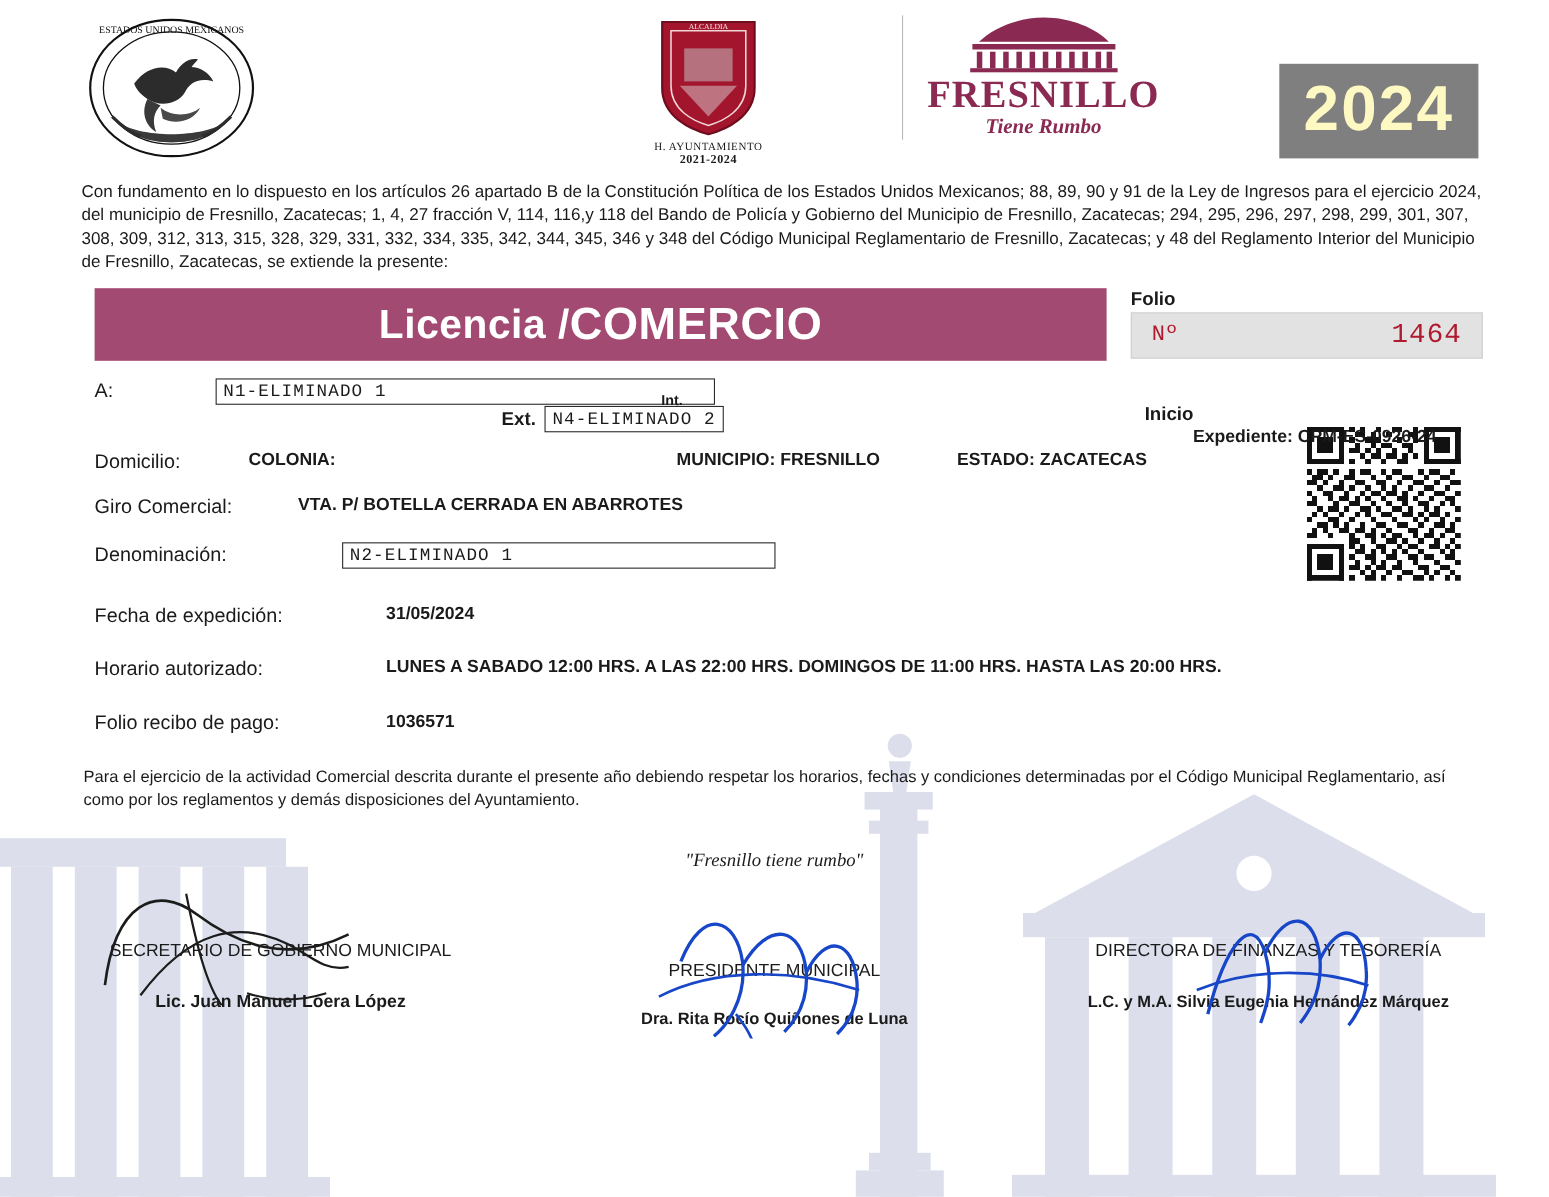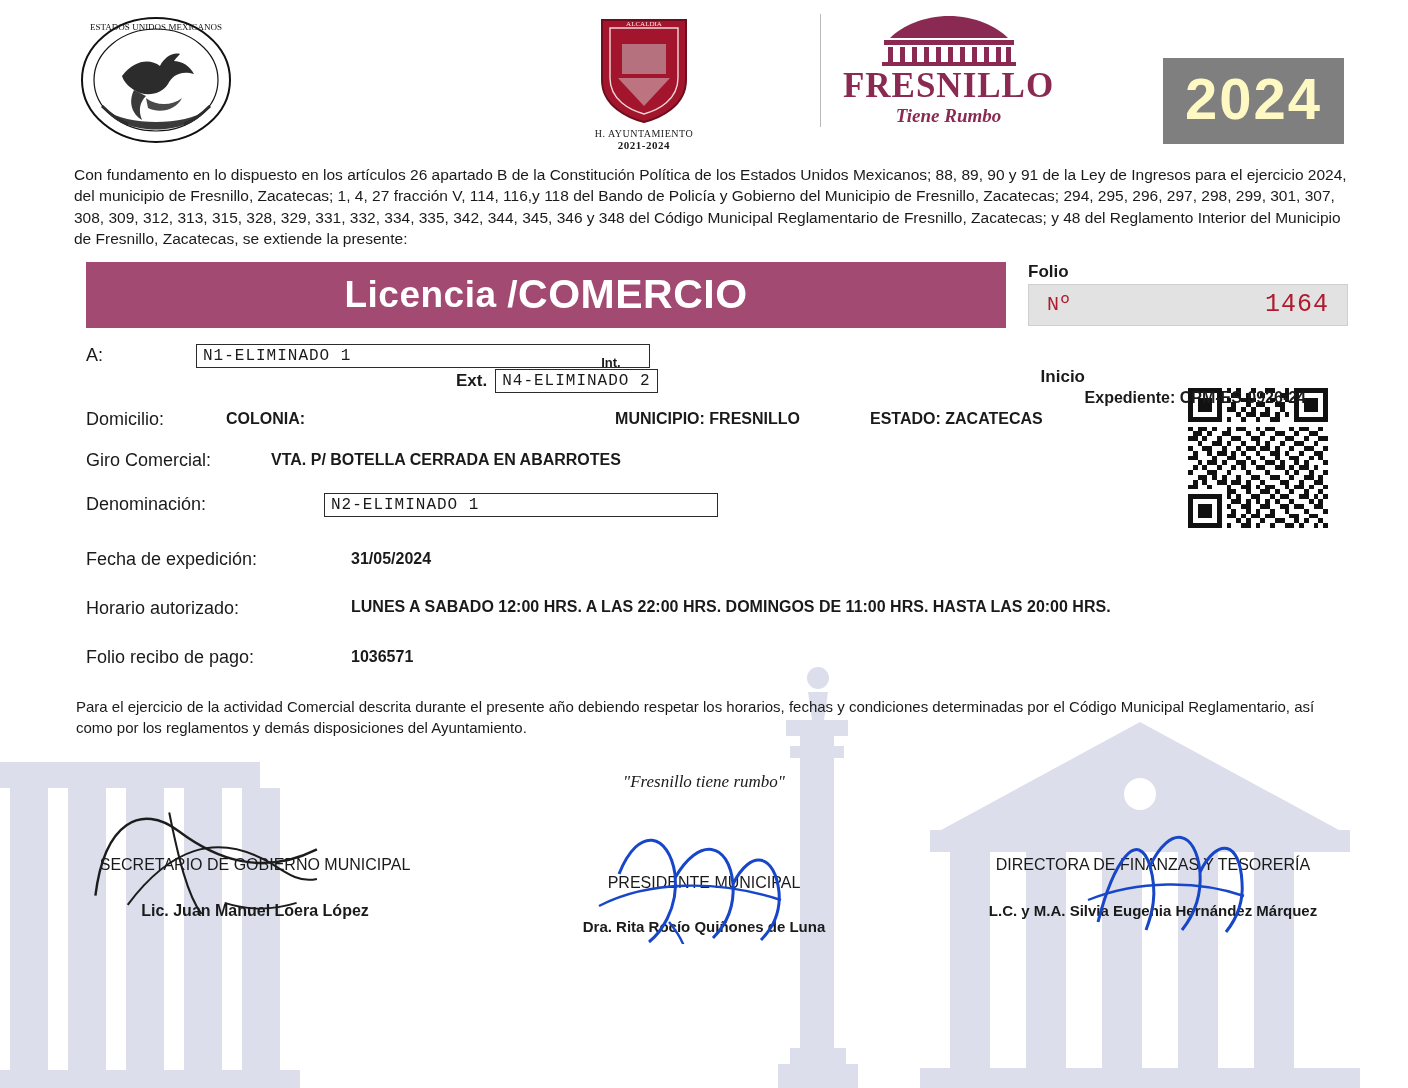--- a/index.html
+++ b/index.html
@@ -95,21 +95,21 @@
   .inicio .ini { font-weight:bold; }
   .exp { font-size:16px; font-weight:bold; margin-top:2px;padding-left:44px; }
   .dom-row { margin-top:18px; }
   .dom-row .lbl { width:140px; }
   .dom-val { font-size:16px; font-weight:bold; }
   .muni { font-size:16px; font-weight:bold; margin-left:310px; }
   .estado { font-size:16px; font-weight:bold; margin-left:70px; }
   .giro-row { margin-top:20px; }
   .giro-row .lbl { width:185px; }
   .giro-val { font-size:16px; font-weight:bold; }
-  .den-row { margin-top:22px;gap:13px; }
+  .den-row { margin-top:22px; }
   .den-row .lbl { width:225px; }
   .box-den { width:380px; }
   .fecha-row { margin-top:32px; }
   .fecha-row .lbl { width:265px; }
   .fecha-val { font-size:16px; font-weight:bold; }
   .hor-row { margin-top:28px; align-items:flex-start; }
   .hor-row .lbl { width:265px; }
   .hor-val { font-size:16px; font-weight:bold; }
   .fol-row { margin-top:28px; }
   .fol-row .lbl { width:265px; }

